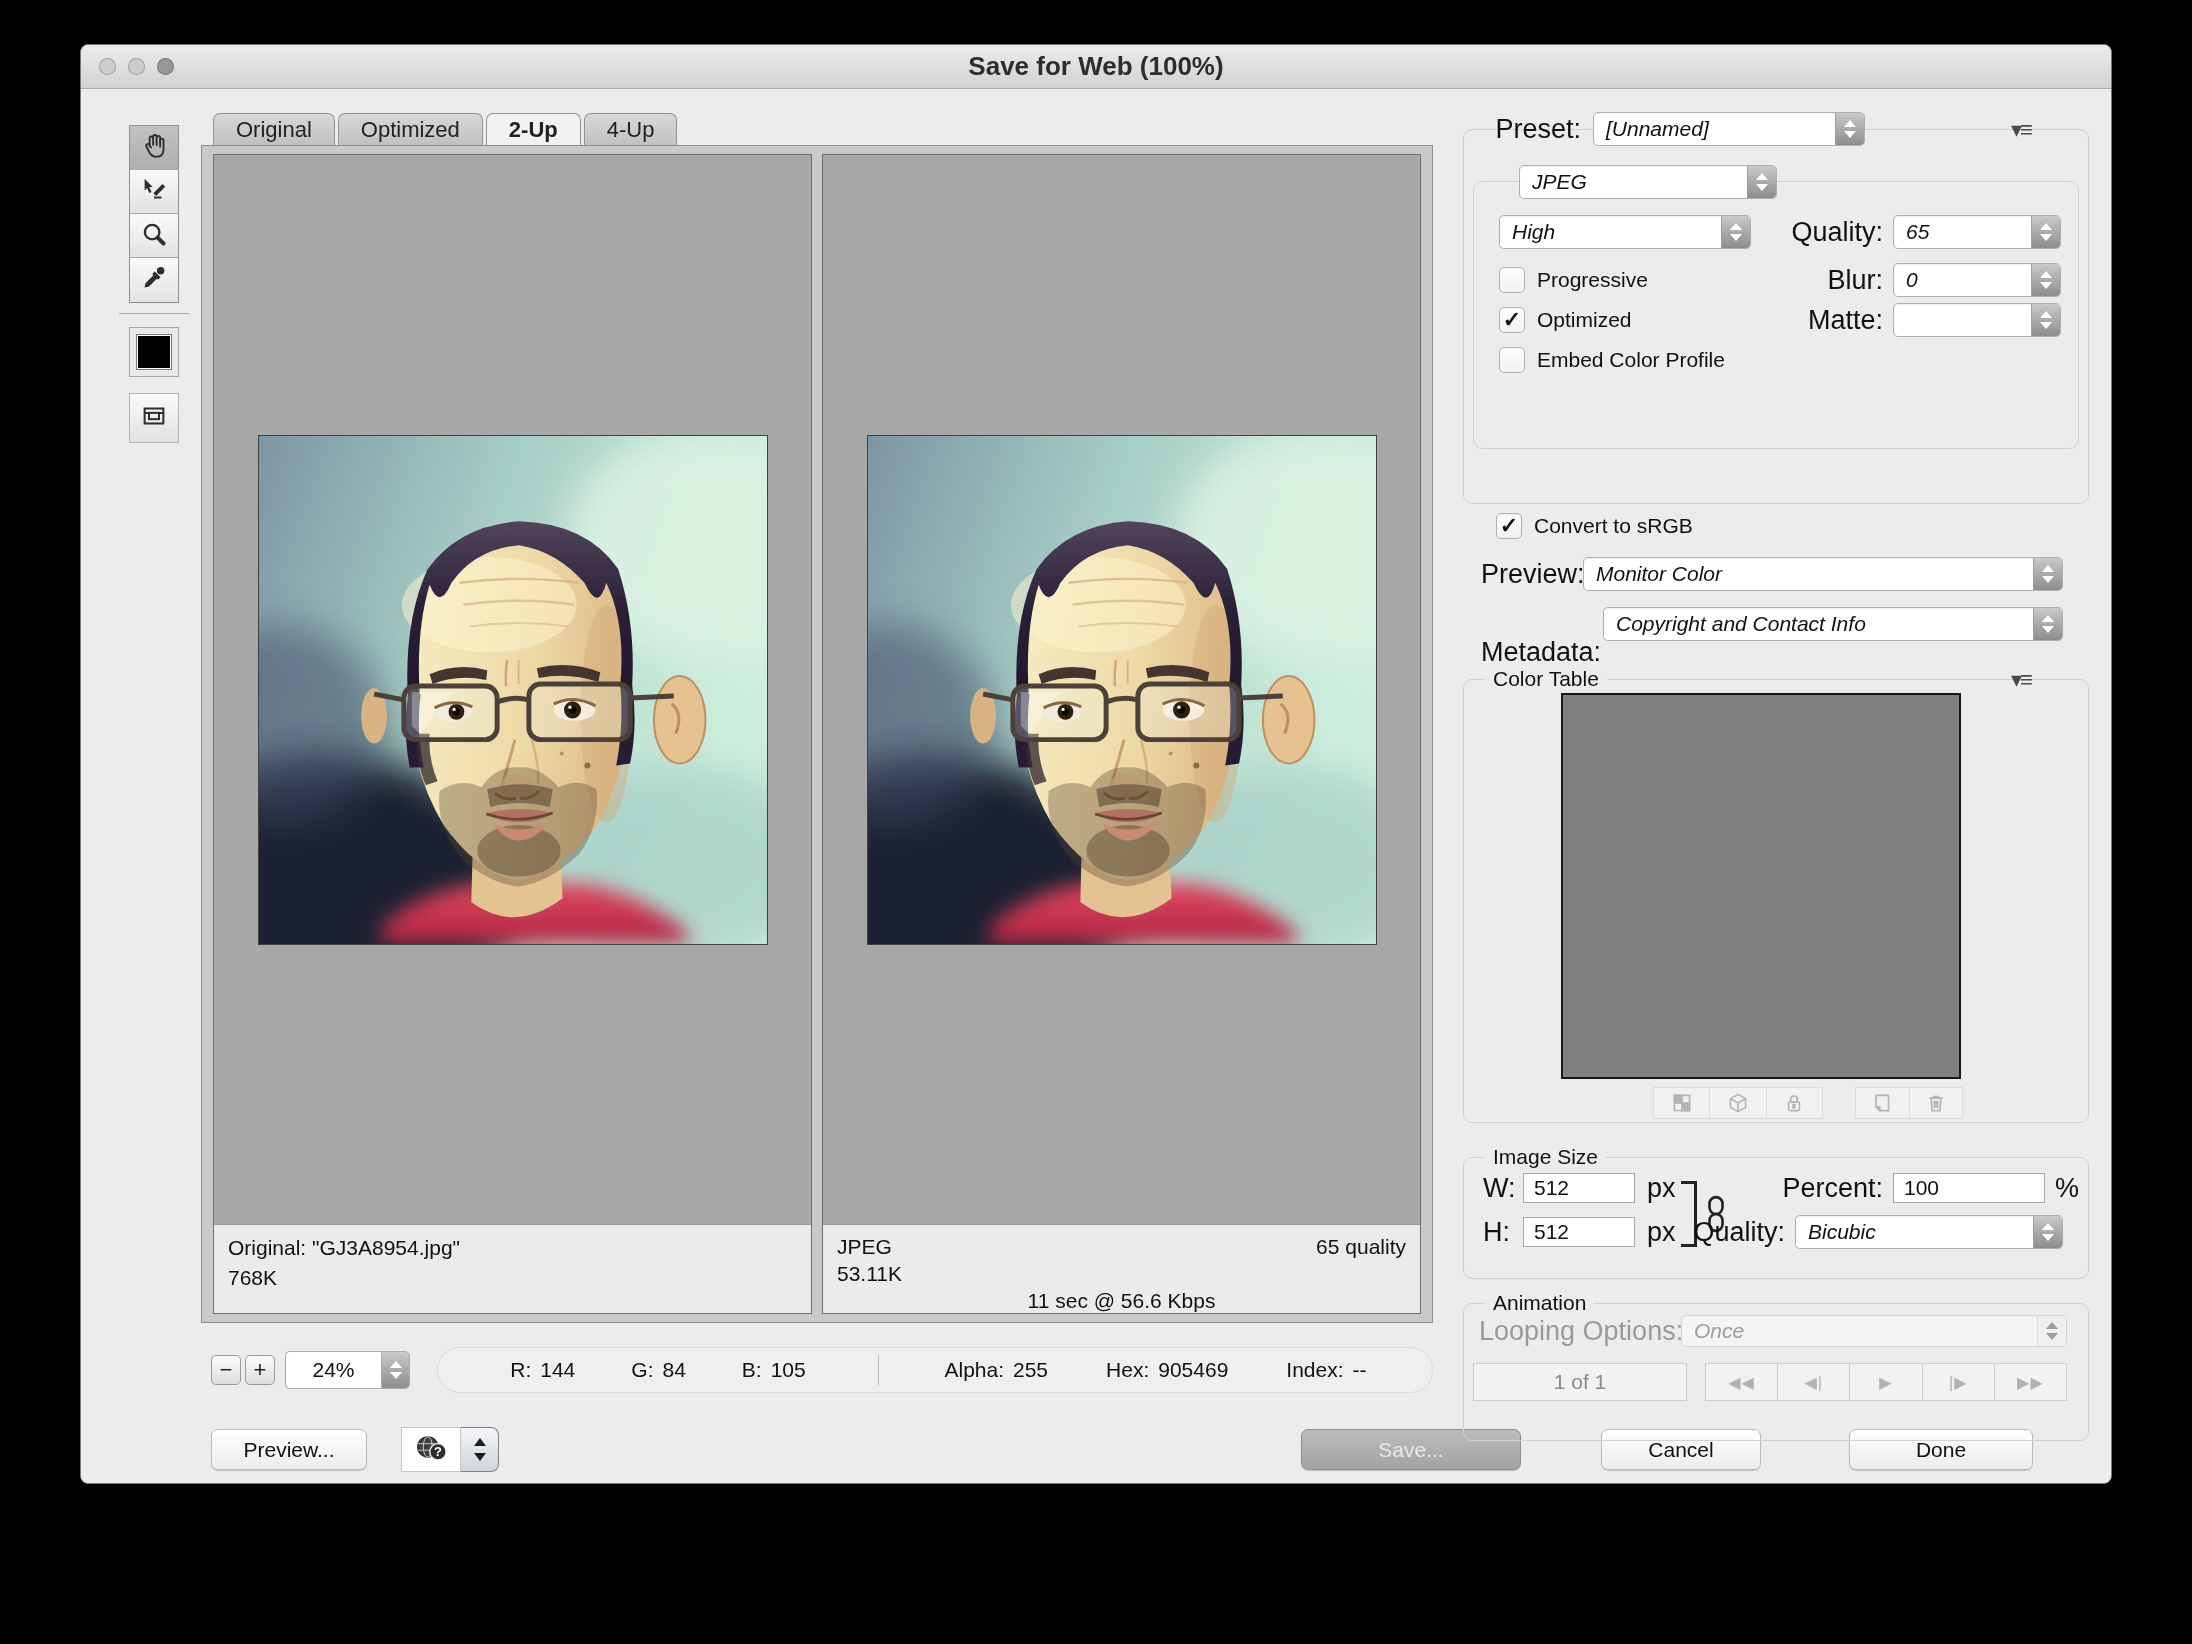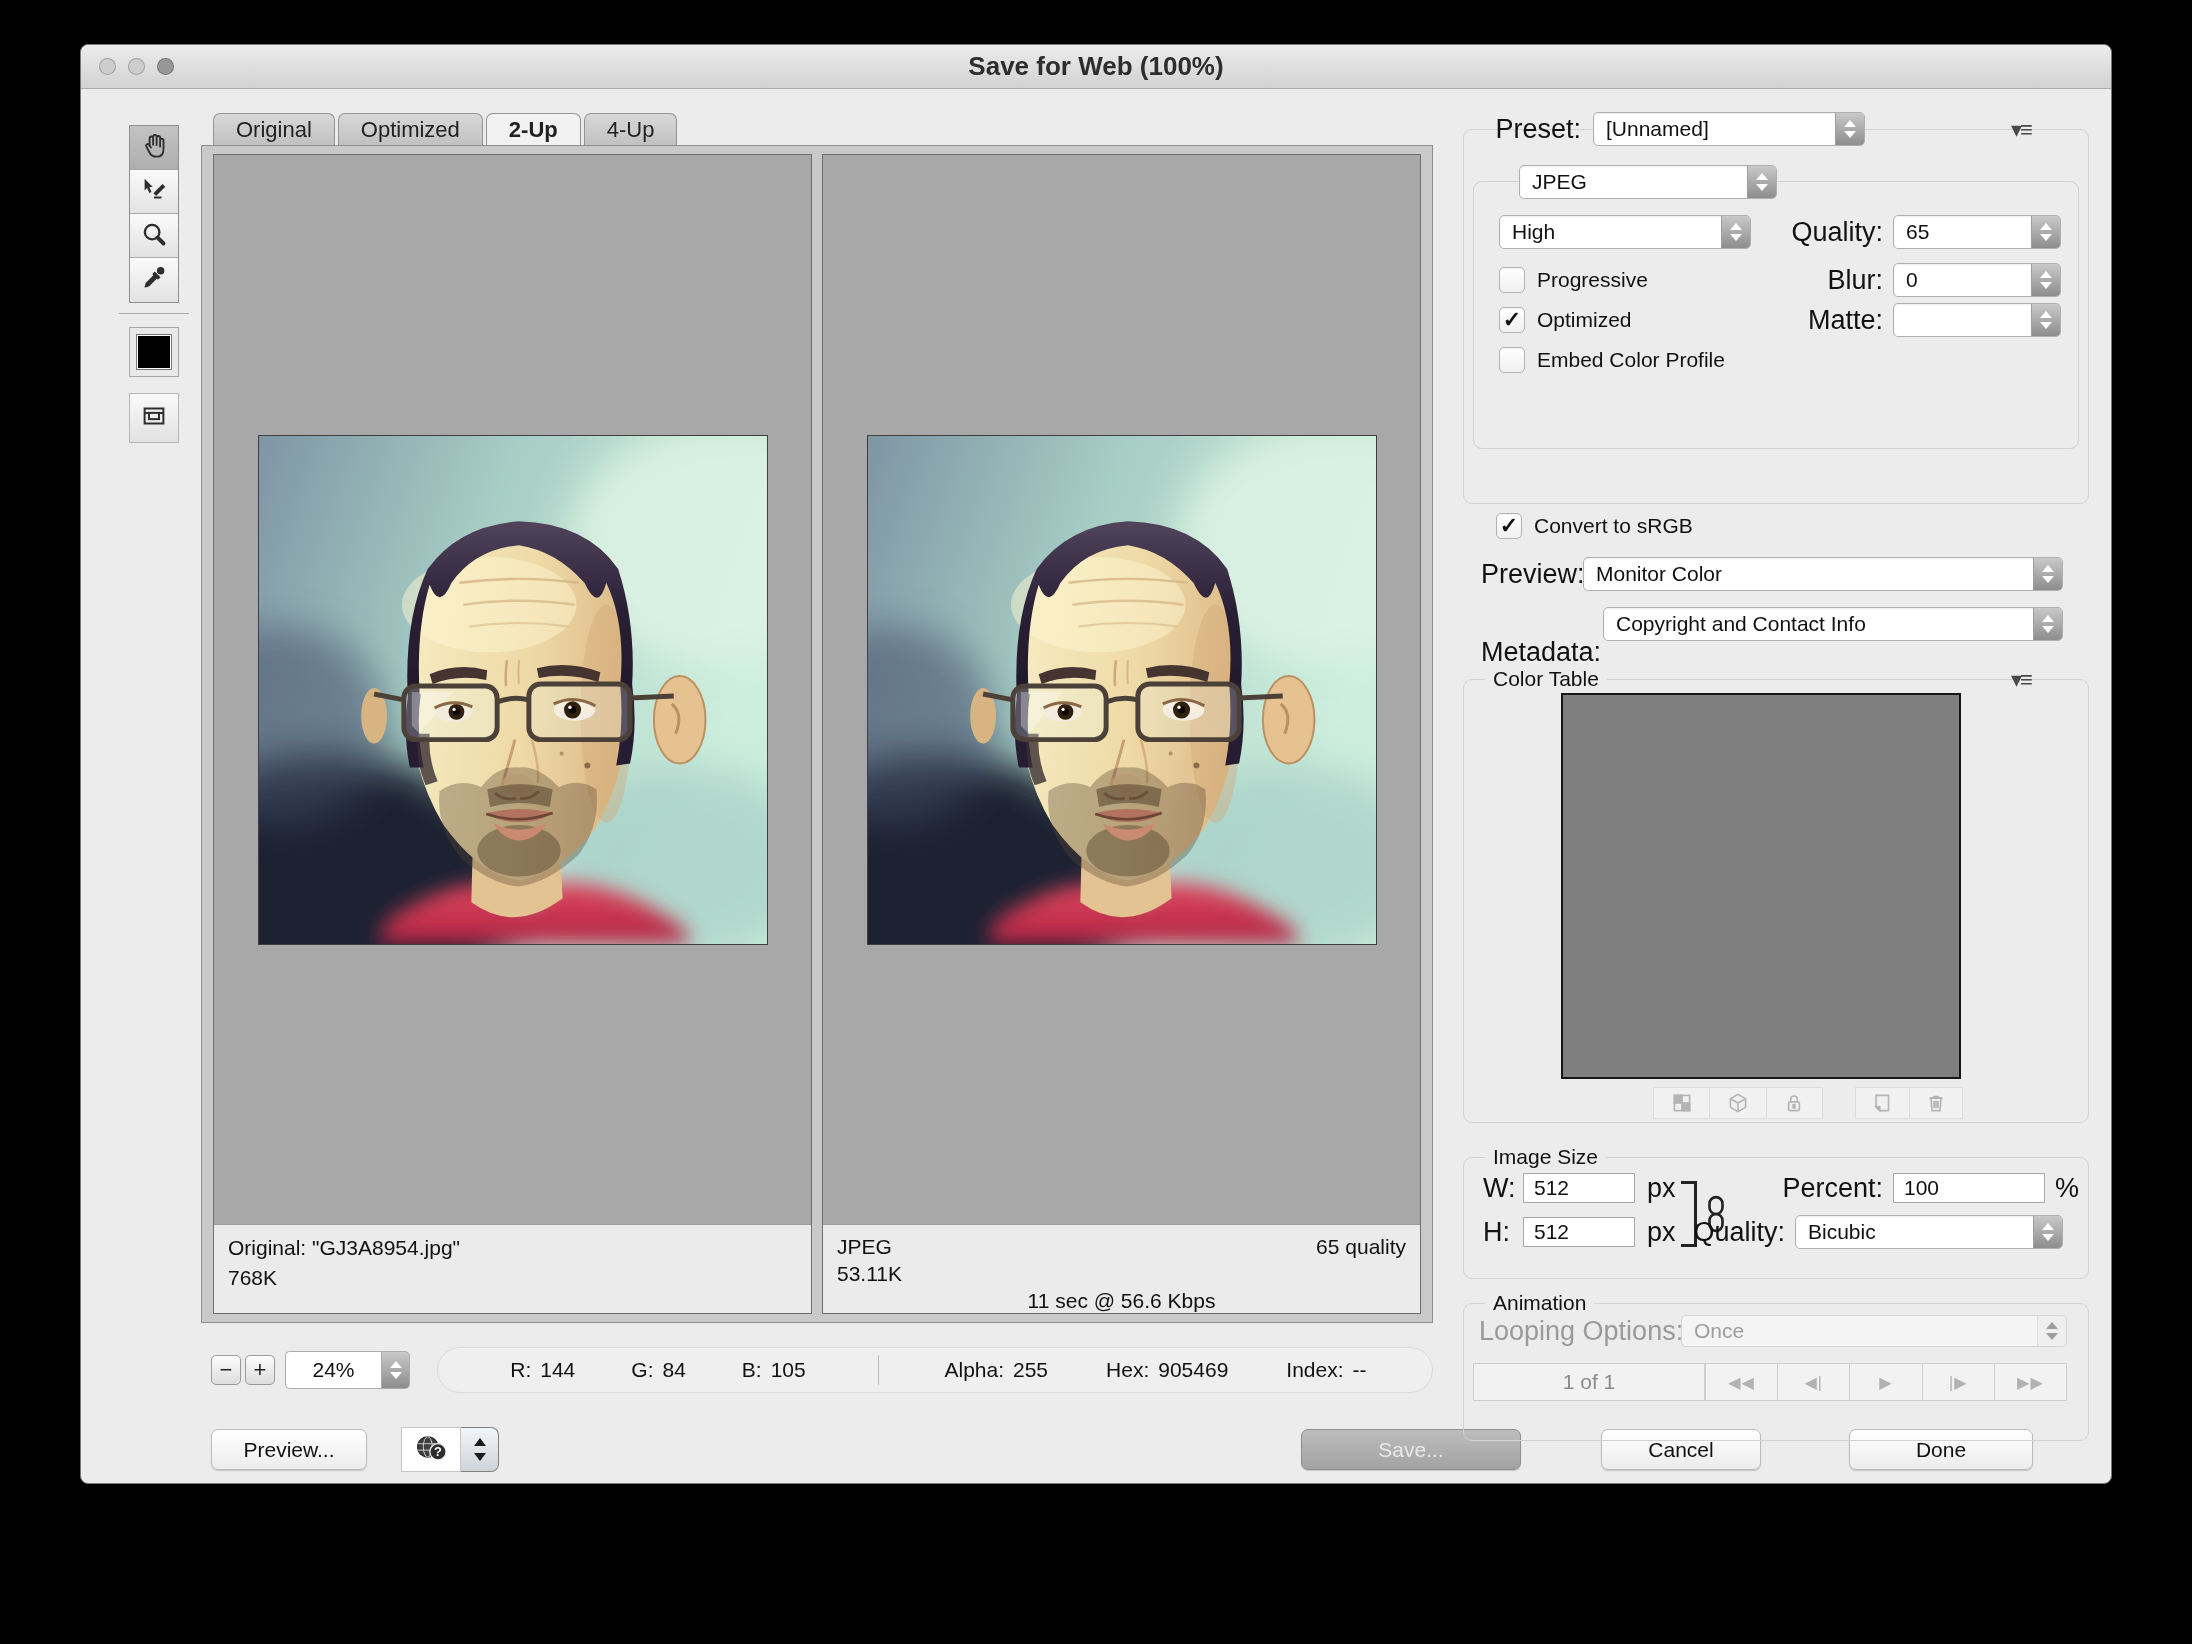--- a/index.html
+++ b/index.html
@@ -76,21 +76,21 @@
                 border:1px solid #c6c6c6; display:flex; align-items:center; justify-content:center; }
   .browsercap { position:absolute; left:380px; top:1382px; width:38px; height:45px;
                 border:1px solid #808080; border-left:none; border-radius:0 8px 8px 0;
                 background:linear-gradient(#f3f5f8,#cfd4db);
                 display:flex; flex-direction:column; align-items:center; justify-content:center; gap:7px; }
   .tri-up-b { width:0; height:0; border-left:6px solid transparent; border-right:6px solid transparent; border-bottom:8px solid #1b1b1b; }
   .tri-dn-b { width:0; height:0; border-left:6px solid transparent; border-right:6px solid transparent; border-top:8px solid #1b1b1b; }
   
   .dd { position:absolute; height:34px; background:#fff; border:1px solid #b0b0b0; border-radius:5px;
         display:flex; box-shadow:inset 0 1px 2px rgba(0,0,0,.07); }
-  .dd .val { flex:1; display:flex; align-items:center; padding:0 12px; font-size:21px; white-space:nowrap; overflow:hidden; }
+  .dd .val { flex:1; display:flex; align-items:center; padding:0 12px; font-size:21px; white-space:nowrap; overflow:hidden;font-style:italic; }
   .cap { width:29px; background:linear-gradient(#c9c9c9,#8d8d8d); border-left:1px solid #9d9d9d;
          border-radius:0 4px 4px 0; display:flex; flex-direction:column; align-items:center;
          justify-content:center; gap:4px; }
   .cap .up { width:0; height:0; border-left:6px solid transparent; border-right:6px solid transparent; border-bottom:7px solid #fff; }
   .cap .dn { width:0; height:0; border-left:6px solid transparent; border-right:6px solid transparent; border-top:7px solid #fff; }
   .zoomcap.cap { border:1px solid #ababab; border-radius:0 5px 5px 0; }
   .dd.disabled { background:#f4f4f4; border-color:#d6d6d6; box-shadow:none; }
   .dd.disabled .val { color:#9d9d9d; }
   .dd.disabled .cap { background:#efefef; border-left-color:#dcdcdc; }
   .dd.disabled .cap .up { border-bottom-color:#9d9d9d; }
@@ -107,21 +107,21 @@
         font-size:22px; font-weight:700; color:#111; box-shadow:inset 0 1px 1px rgba(0,0,0,.06); }
   .pmenu { position:absolute; font-size:22px; color:#4a4a4a; letter-spacing:-2px; }
   .ctable { position:absolute; left:1480px; top:648px; width:400px; height:386px; background:#7f7f7f; border:2px solid #161616; }
   .ct-icons { position:absolute; top:1042px; height:32px; display:flex; }
   .ct-icons .ic { border:1px solid #dcdcdc; background:#f1f1f1; display:flex; align-items:center; justify-content:center; }
   .ct-icons .ic + .ic { border-left:none; }
   .pfield { position:absolute; background:#fff; border:1px solid #a8a8a8; font-size:21px;
             display:flex; align-items:center; padding:0 10px; }
   .bracket { position:absolute; left:1600px; top:1136px; width:16px; height:66px;
              border-top:3px solid #222; border-right:3px solid #222; border-bottom:3px solid #222; }
-  .counterbox { position:absolute; left:1392px; top:1318px; width:232px; height:38px; border:1px solid #cfcfcf;
+  .counterbox { position:absolute; left:1392px; top:1318px; width:214px; height:38px; border:1px solid #cfcfcf;
                 background:#f2f2f2; display:flex; align-items:center; justify-content:center;
                 font-size:21px; color:#8a8a8a; }
   .playrow { position:absolute; left:1624px; top:1318px; width:362px; height:38px; display:flex; }
   .pbtn { flex:1; border:1px solid #cfcfcf; border-left:none; background:#f2f2f2; color:#b2b2b2;
           font-size:16px; display:flex; align-items:center; justify-content:center; letter-spacing:1px; }
 </style>
 </head>
 <body>
 
 <svg width="0" height="0" style="position:absolute" aria-hidden="true">

